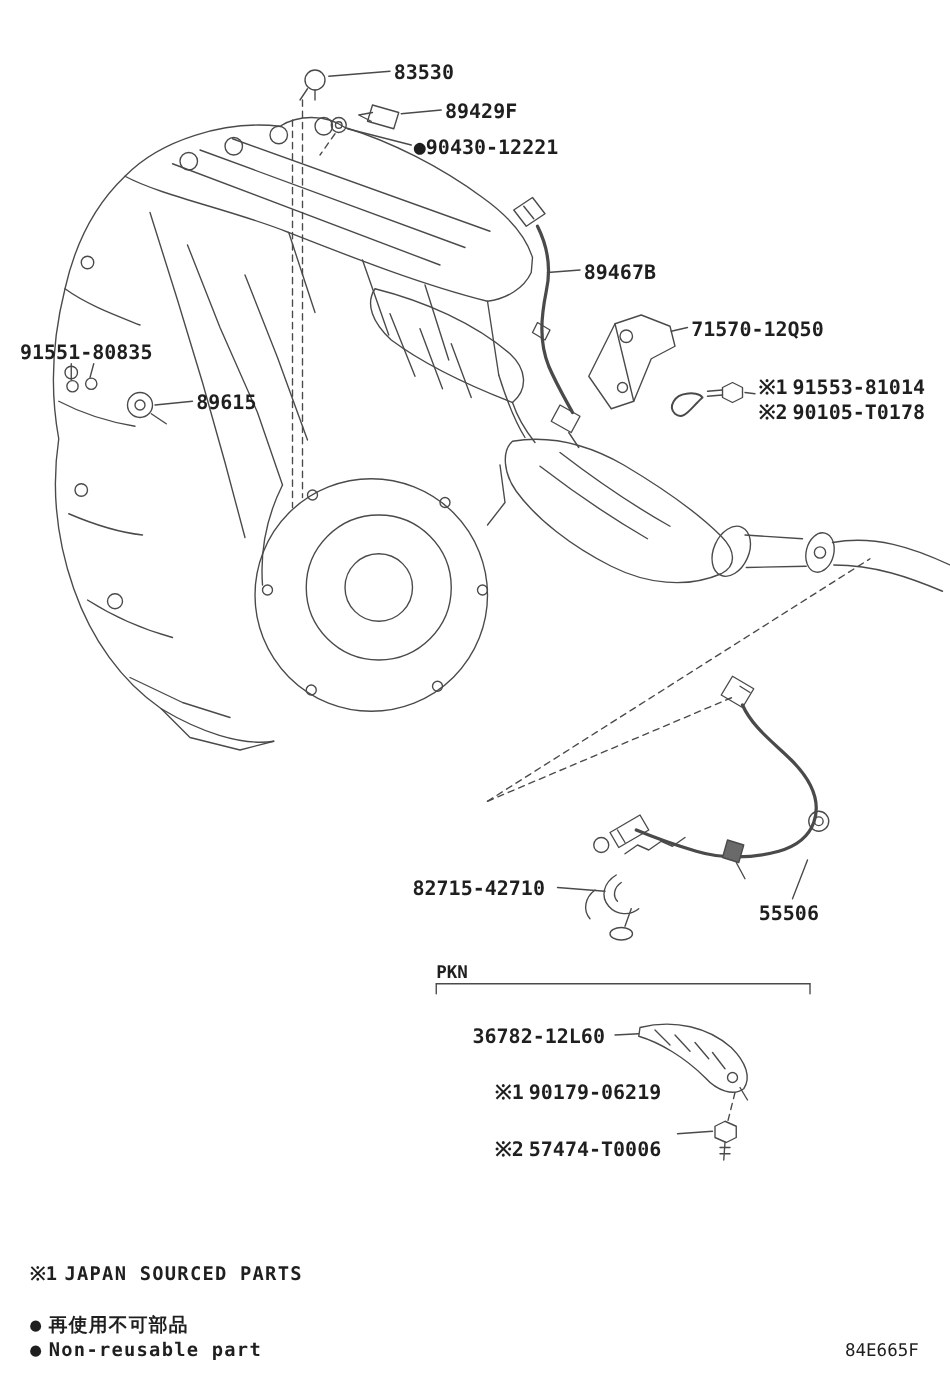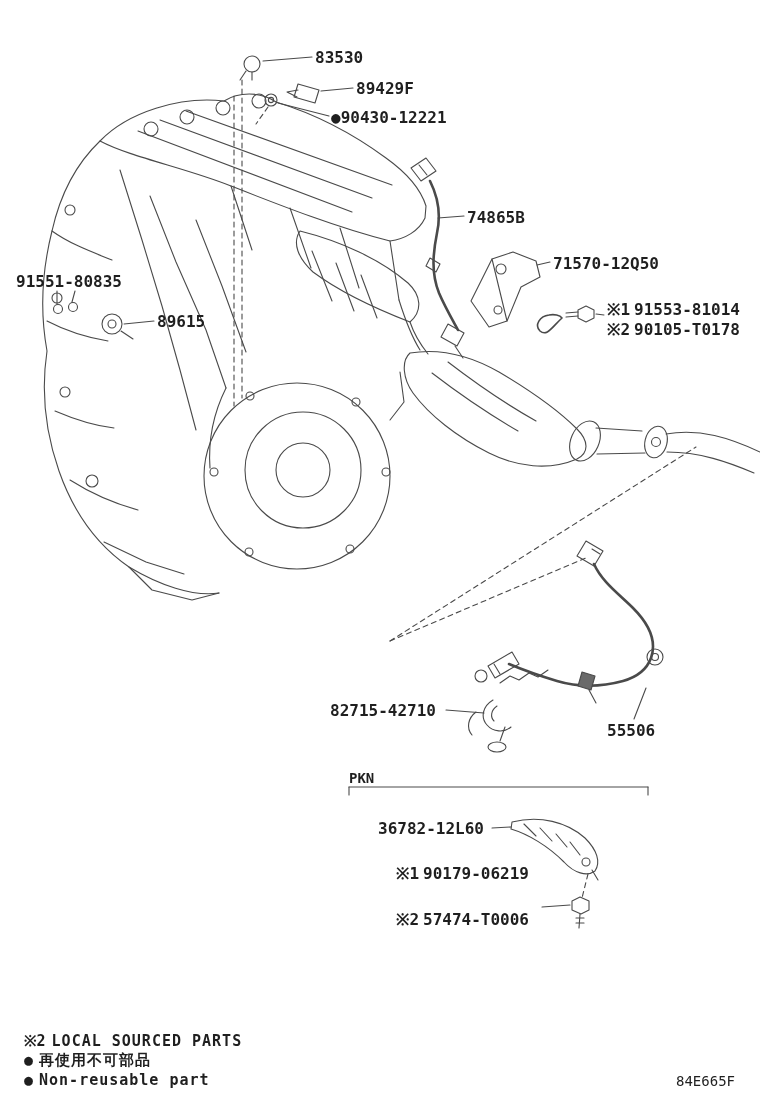--- a/index.html
+++ b/index.html
@@ -241,43 +241,43 @@
       <path d="M349,787 L349,795"></path>
       <path d="M648,787 L648,795"></path>
     </g>
   </svg>
 
   <div class="plabel" style="left:315px;top:48px">83530</div>
   <div class="plabel" style="left:356px;top:79px">89429F</div>
   <div class="plabel" style="left:331px;top:108px">
     <span class="marker dot">●</span><span>90430-12221</span>
   </div>
-  <div class="plabel" style="left:467px;top:208px">74865B</div>
+  <div class="plabel" style="left:467px;top:208px">89467B</div>
   <div class="plabel" style="left:553px;top:254px">71570-12Q50</div>
   <div class="plabel" style="left:16px;top:272px">91551-80835</div>
   <div class="plabel" style="left:157px;top:312px">89615</div>
   <div class="plabel" style="left:607px;top:300px">
     <span class="marker">※1</span><span>91553-81014</span>
   </div>
   <div class="plabel" style="left:607px;top:320px">
     <span class="marker">※2</span><span>90105-T0178</span>
   </div>
   <div class="plabel" style="left:330px;top:701px">82715-42710</div>
   <div class="plabel" style="left:607px;top:721px">55506</div>
   <div class="plabel small" style="left:349px;top:769px">PKN</div>
   <div class="plabel" style="left:378px;top:819px">36782-12L60</div>
   <div class="plabel" style="left:396px;top:864px">
     <span class="marker">※1</span><span>90179-06219</span>
   </div>
   <div class="plabel" style="left:396px;top:910px">
     <span class="marker">※2</span><span>57474-T0006</span>
   </div>
 
-  <div class="legend-line" style="left:24px;top:1030px">
-    <span class="marker">※2</span><span>LOCAL SOURCED PARTS</span>
+  <div class="legend-line" style="left:24px;top:1008px">
+    <span class="marker">※1</span><span>JAPAN SOURCED PARTS</span>
   </div>
   <div class="legend-line" style="left:24px;top:1051px">
     <span class="marker">●</span><span>再使用不可部品</span>
   </div>
   <div class="legend-line" style="left:24px;top:1071px">
     <span class="marker">●</span><span>Non-reusable part</span>
   </div>
 
   <div class="page-code" style="left:676px;top:1073px">84E665F</div>
 

